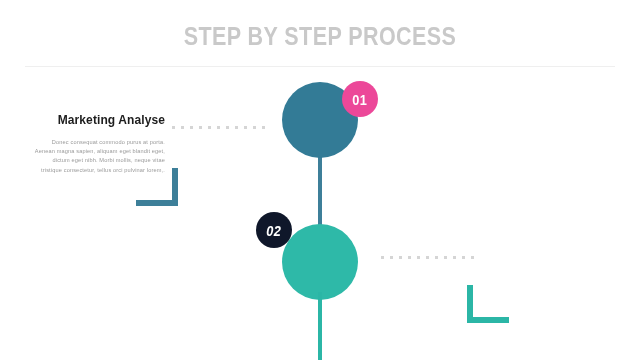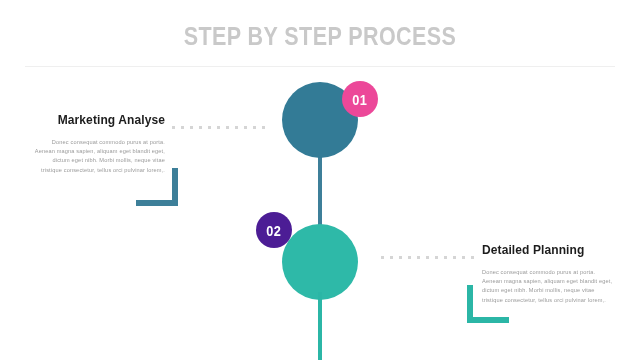--- a/index.html
+++ b/index.html
@@ -93,21 +93,22 @@
     top: 81px;
     width: 36px;
     height: 36px;
     background: #ec4899;
   }
   .badge-2 {
     left: 256px;
     top: 212px;
     width: 36px;
     height: 36px;
-    background: #4c1d95;
+    background: #0f172a;
+    font-style: italic;
   }
   .badge span { transform: scaleX(0.85); display: inline-block; }
 
   
   .dots {
     position: absolute;
     height: 3px;
     background-image:
       linear-gradient(to right, #d5d5d5 0 3px, rgba(0,0,0,0) 3px 9px);
     background-size: 9px 3px;
@@ -202,23 +203,19 @@
   <div class="circle circle-2"></div>
 
   <div class="badge badge-2">
     <span>02</span>
   </div>
 
   <div class="stem stem-2"></div>
 
   <div class="dots dots-right"></div>
 
-  <div class="block block-right">
-    <h2>Detailed Planning</h2>
-    <p>Donec consequat commodo purus at porta. Aenean magna sapien, aliquam eget blandit eget, dictum eget nibh. Morbi mollis, neque vitae tristique consectetur, tellus orci pulvinar lorem,.</p>
-  </div>
 
   <div class="bracket bracket-right">
     <div class="vbar"></div>
     <div class="hbar"></div>
   </div>
 
 </div>
 
 </body></html>

